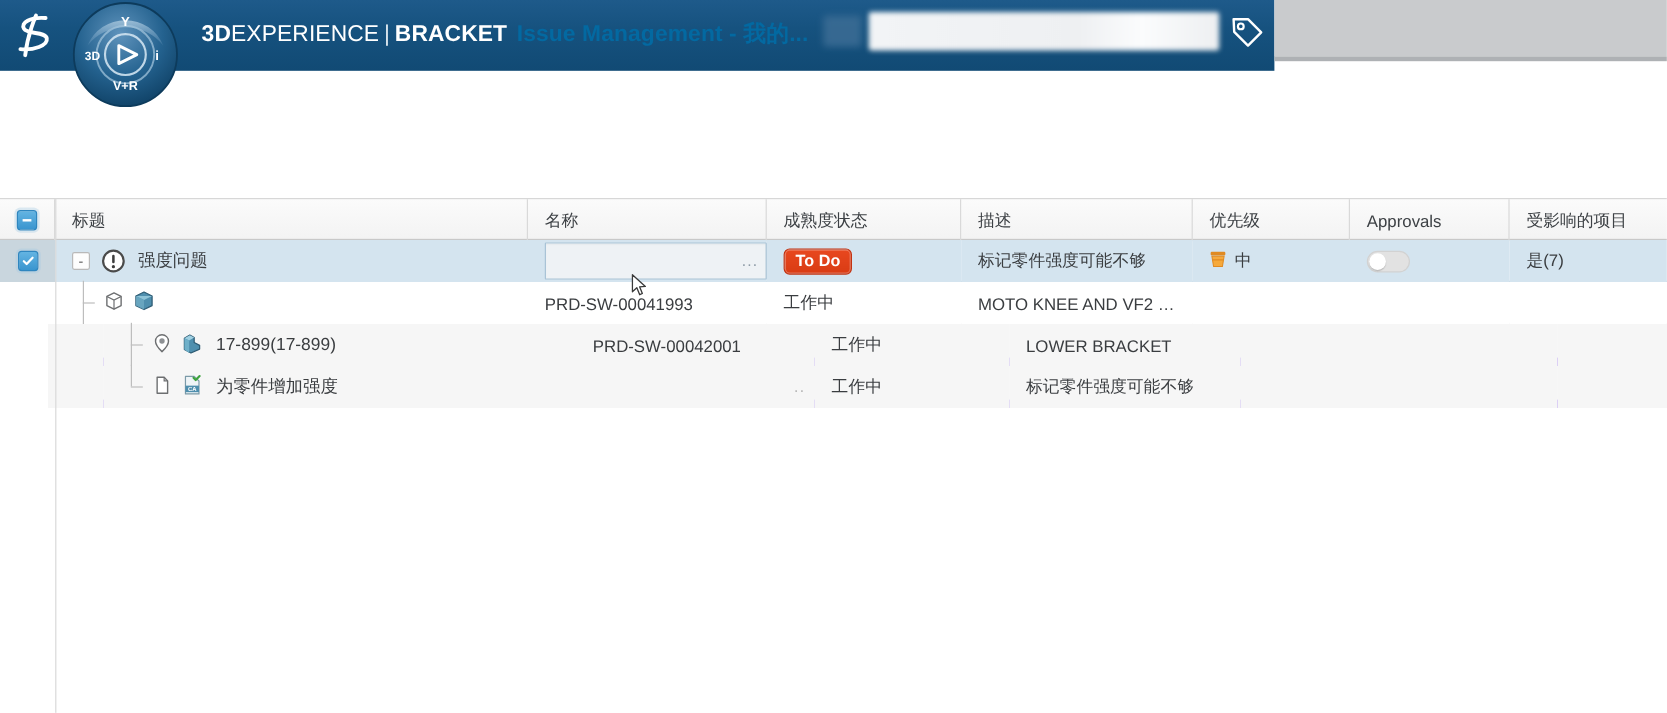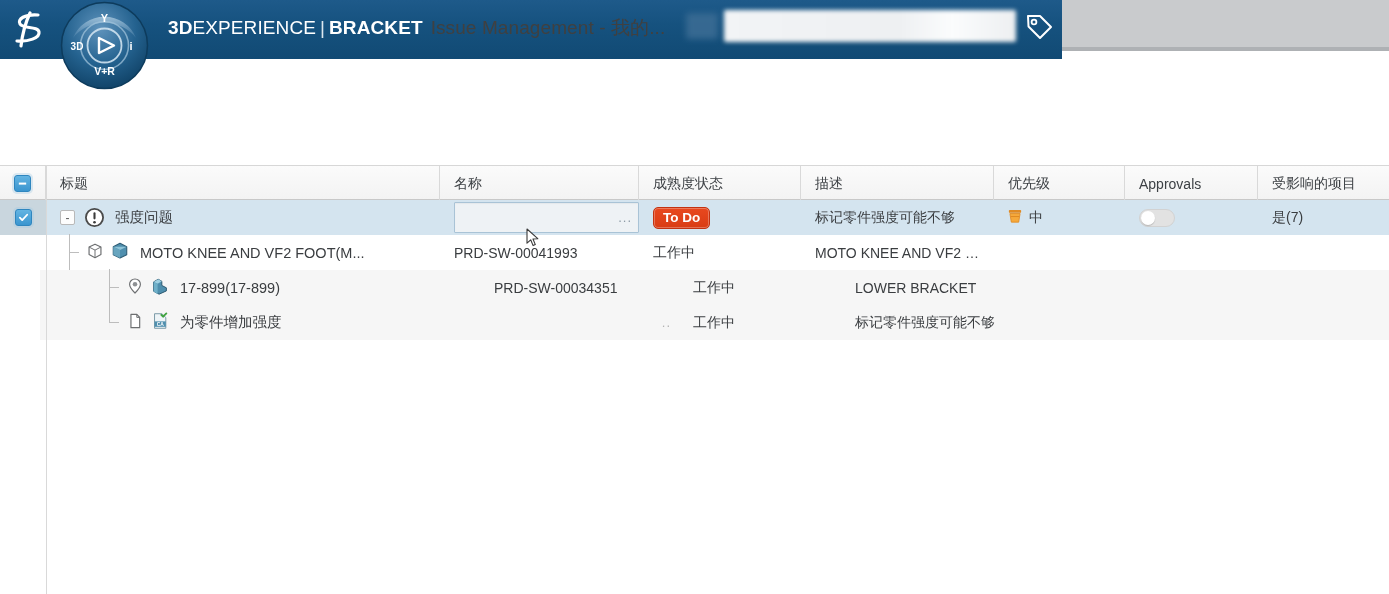--- a/index.html
+++ b/index.html
@@ -45,21 +45,21 @@
     position: absolute; left: 168px; top: 15px;
     white-space: nowrap;
     color: #ffffff;
     font-size: 19px;
     letter-spacing: 0.1px;
   }
   .title-3d { font-weight: bold; }
   .title-exp { font-weight: normal; }
   .title-sep { font-weight: normal; margin: 0 4px; color: #dce7ef; }
   .title-enovia { font-weight: bold; }
-  .title-app { font-weight: normal; margin-left: 8px; color: #404040; }
+  .title-app { font-weight: bold; margin-left: 8px; color: #0369a1; }
 
   .search-wrap {
     position: absolute; left: 686px; top: 8px;
     width: 330px; height: 36px;
   }
   .search-left-chip {
     position: absolute; left: 0; top: 5px;
     width: 32px; height: 26px;
     background: #3c6d95;
     filter: blur(3px);
@@ -397,21 +397,20 @@
           </svg>
         </span>
         <span>
           <svg viewBox="0 0 22 22" width="20" height="20" aria-hidden="true">
             <path d="M11 2.6 L18.4 6.2 L18.4 15 L11 18.6 L3.6 15 L3.6 6.2 Z" fill="#4f8fae" stroke="#2f5d75" stroke-width="1.2" stroke-linejoin="round"></path>
             <path d="M3.6 6.2 L11 9.8 L18.4 6.2 Z" fill="#8fc4d8"></path>
             <path d="M11 9.8 L11 18.6 L3.6 15 L3.6 6.2 Z" fill="#6aa7c1" opacity=".9"></path>
           </svg>
         </span>
       </span>
-      <span class="cell-label title-label">MOTO KNEE AND VF2 FOOT(M...</span>
     </div>
     <div class="col-name">
       <span class="cell-label">PRD-SW-00041993</span>
     </div>
     <div class="col-status">
       <span>工作中</span>
     </div>
     <div class="col-desc">
       <span class="cell-label">MOTO KNEE AND VF2 …</span>
     </div>
@@ -435,21 +434,21 @@
           <svg viewBox="0 0 22 22" width="20" height="20" aria-hidden="true">
             <path d="M4 6.5 L9 3.6 L13 5.8 L13 10.4 L18 13 L18 16.4 L10 20 L4 16.8 Z" fill="#4f8fae" stroke="#2d5a72" stroke-width="1.1" stroke-linejoin="round"></path>
             <path d="M4 6.5 L9 3.6 L13 5.8 L8.4 8.6 Z" fill="#9fd0e2"></path>
             <path d="M8.4 8.6 L8.4 20 L4 16.8 L4 6.5 Z" fill="#6fb0c9"></path>
           </svg>
         </span>
       </span>
       <span class="cell-label title-label">17-899(17-899)</span>
     </div>
     <div class="col-name">
-      <span class="cell-label">PRD-SW-00034351</span>
+      <span class="cell-label">PRD-SW-00042001</span>
     </div>
     <div class="col-status">
       <span>工作中</span>
     </div>
     <div class="col-desc">
       <span class="cell-label">LOWER BRACKET</span>
     </div>
     <div class="col-prio"></div>
     <div class="col-appr"></div>
     <div class="col-items"></div>

